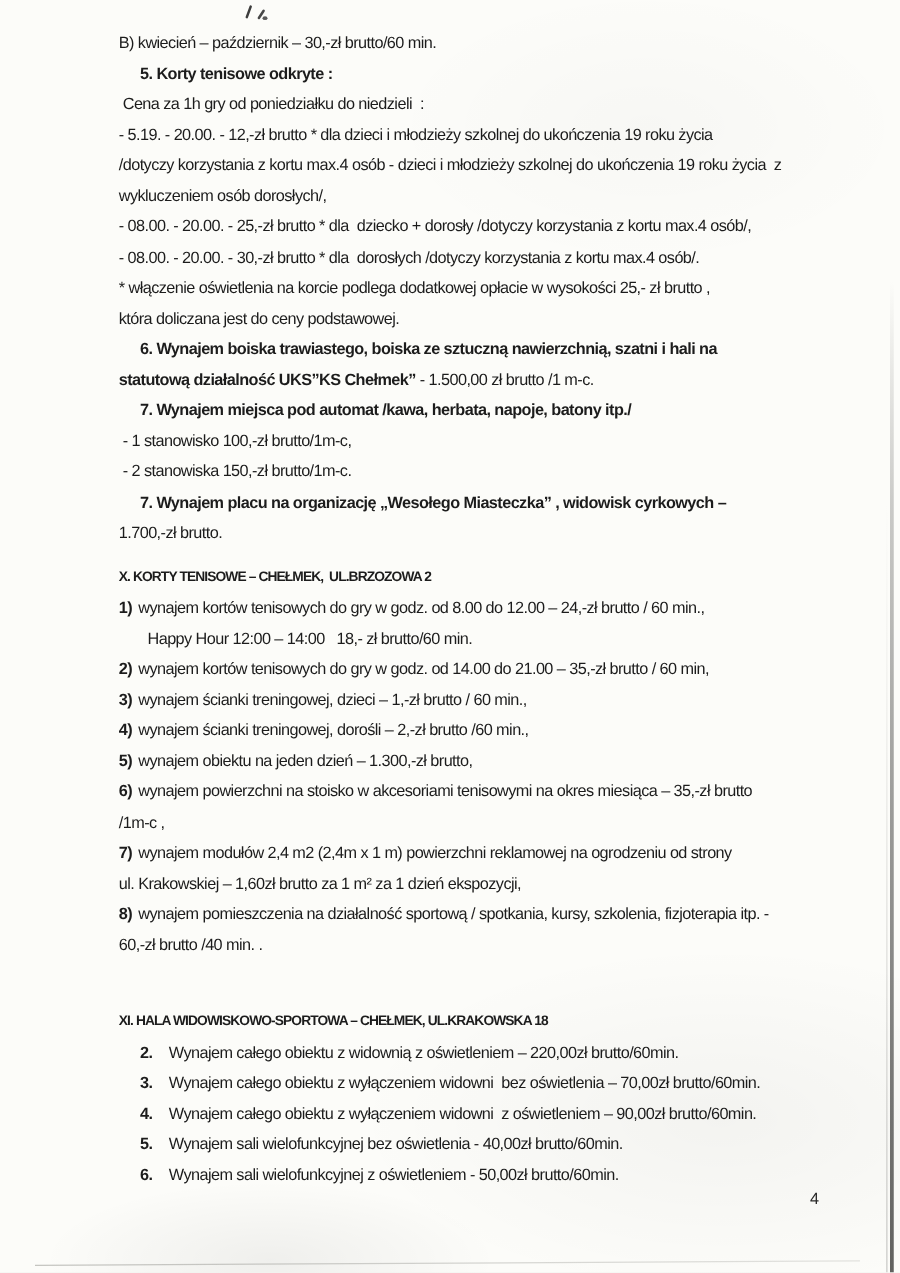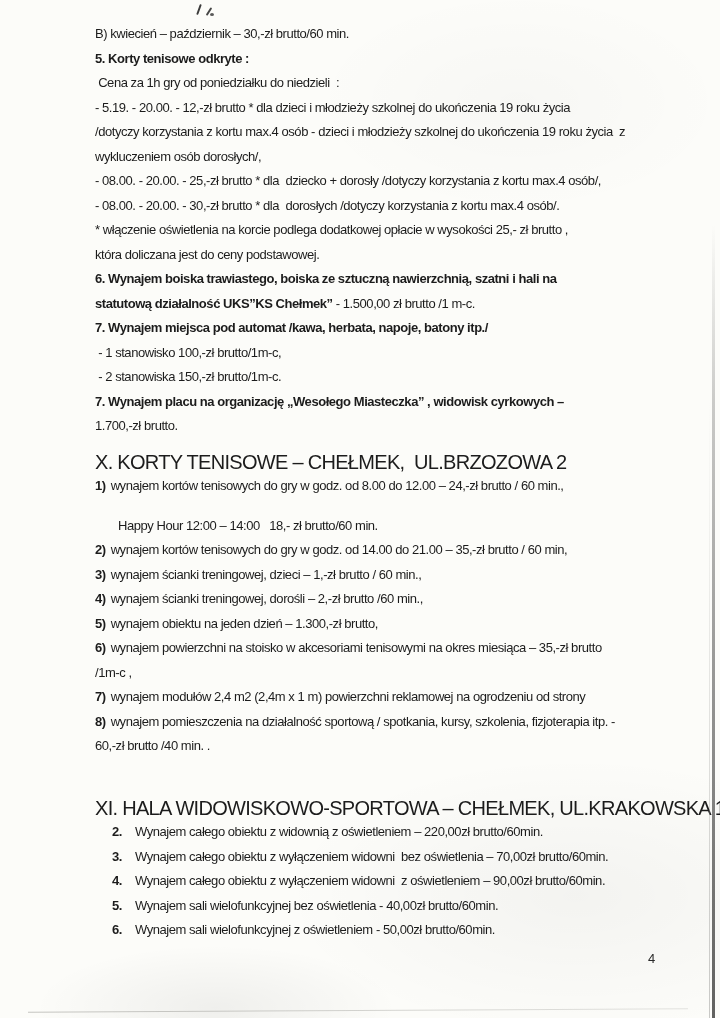--- a/index.html
+++ b/index.html
@@ -13,26 +13,26 @@
       radial-gradient(ellipse 420px 200px at 80% 88%, rgba(0,0,0,0.035), transparent 70%),
       radial-gradient(ellipse 260px 90px at 30% 99%, rgba(0,0,0,0.05), transparent 70%);
     overflow:hidden;
     color:#1c1c1c;
   }
   .content{
     position:absolute;left:95px;top:22px;width:610px;
     font-size:13px;line-height:24.5px;letter-spacing:-0.45px;
   }
   .line{margin:0;white-space:pre;}
-  .bold{font-weight:bold;}
-  .heading{font-weight:normal;font-size:20px;letter-spacing:-0.7px;}
+  .bold{font-weight:bold;margin-left:17px;}
+  .heading{font-weight:bold;font-size:11px;letter-spacing:-0.7px;}
   .gap-x{margin-top:11px;}
   .gap-xi{margin-top:37px;}
   .xnum{font-weight:bold;margin-right:5px;}
-  .cont-indent{padding-left:23px;margin-top:15px;}
+  .cont-indent{padding-left:23px;}
   .xi-item{padding-left:17px;}
   .xinum{font-weight:bold;display:inline-block;width:23px;}
   .page-number{
     position:absolute;left:648px;top:951px;
     font-size:13px;color:#2a2a2a;letter-spacing:0;
   }
   
   .ink-a{position:absolute;left:198px;top:4px;width:2px;height:11px;background:#3d3d3d;transform:rotate(20deg);border-radius:1px;}
   .ink-b{position:absolute;left:208px;top:7px;width:2px;height:9px;background:#474747;transform:rotate(33deg);border-radius:1px;}
   .ink-c{position:absolute;left:210px;top:13px;width:4px;height:3px;background:#5a5a5a;border-radius:50%;}
@@ -91,20 +91,21 @@
 
     <p class="line"><b class="xnum">1)</b><span>wynajem kortów tenisowych do gry w godz. od 8.00 do 12.00 – 24,-zł brutto / 60 min.,</span></p>
     <p class="line cont-indent">Happy Hour 12:00 – 14:00   18,- zł brutto/60 min.</p>
     <p class="line"><b class="xnum">2)</b><span>wynajem kortów tenisowych do gry w godz. od 14.00 do 21.00 – 35,-zł brutto / 60 min,</span></p>
     <p class="line"><b class="xnum">3)</b><span>wynajem ścianki treningowej, dzieci – 1,-zł brutto / 60 min.,</span></p>
     <p class="line"><b class="xnum">4)</b><span>wynajem ścianki treningowej, dorośli – 2,-zł brutto /60 min.,</span></p>
     <p class="line"><b class="xnum">5)</b><span>wynajem obiektu na jeden dzień – 1.300,-zł brutto,</span></p>
     <p class="line"><b class="xnum">6)</b><span>wynajem powierzchni na stoisko w akcesoriami tenisowymi na okres miesiąca – 35,-zł brutto</span></p>
     <p class="line">/1m-c ,</p>
     <p class="line"><b class="xnum">7)</b><span>wynajem modułów 2,4 m2 (2,4m x 1 m) powierzchni reklamowej na ogrodzeniu od strony</span></p>
+    <p class="line">ul. Krakowskiej – 1,60zł brutto za 1 m² za 1 dzień ekspozycji,</p>
     <p class="line"><b class="xnum">8)</b><span>wynajem pomieszczenia na działalność sportową / spotkania, kursy, szkolenia, fizjoterapia itp. -</span></p>
     <p class="line">60,-zł brutto /40 min. .</p>
 
     <p class="line heading gap-xi">XI. HALA WIDOWISKOWO-SPORTOWA – CHEŁMEK, UL.KRAKOWSKA 18</p>
 
     <p class="line xi-item"><b class="xinum">2.</b><span>Wynajem całego obiektu z widownią z oświetleniem – 220,00zł brutto/60min.</span></p>
     <p class="line xi-item"><b class="xinum">3.</b><span>Wynajem całego obiektu z wyłączeniem widowni  bez oświetlenia – 70,00zł brutto/60min.</span></p>
     <p class="line xi-item"><b class="xinum">4.</b><span>Wynajem całego obiektu z wyłączeniem widowni  z oświetleniem – 90,00zł brutto/60min.</span></p>
     <p class="line xi-item"><b class="xinum">5.</b><span>Wynajem sali wielofunkcyjnej bez oświetlenia - 40,00zł brutto/60min.</span></p>
     <p class="line xi-item"><b class="xinum">6.</b><span>Wynajem sali wielofunkcyjnej z oświetleniem - 50,00zł brutto/60min.</span></p>

